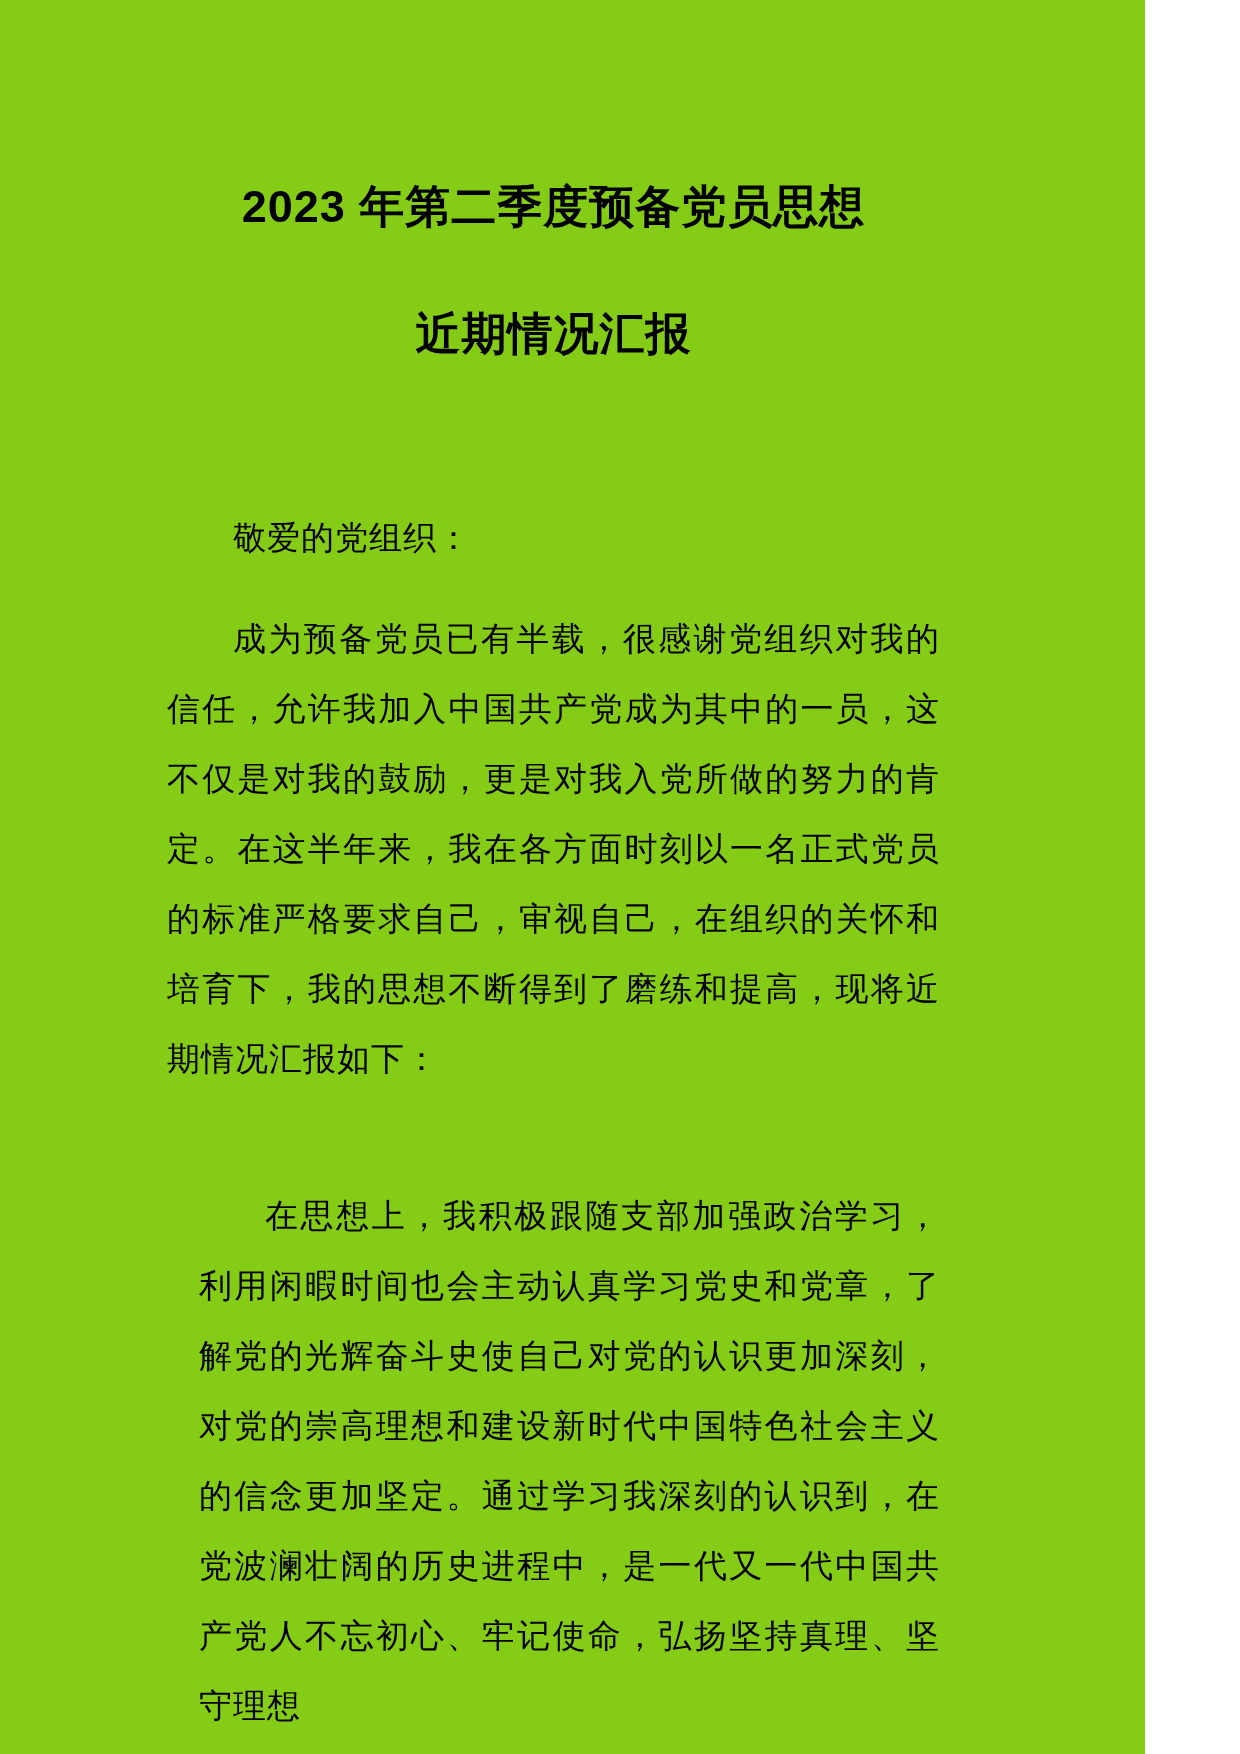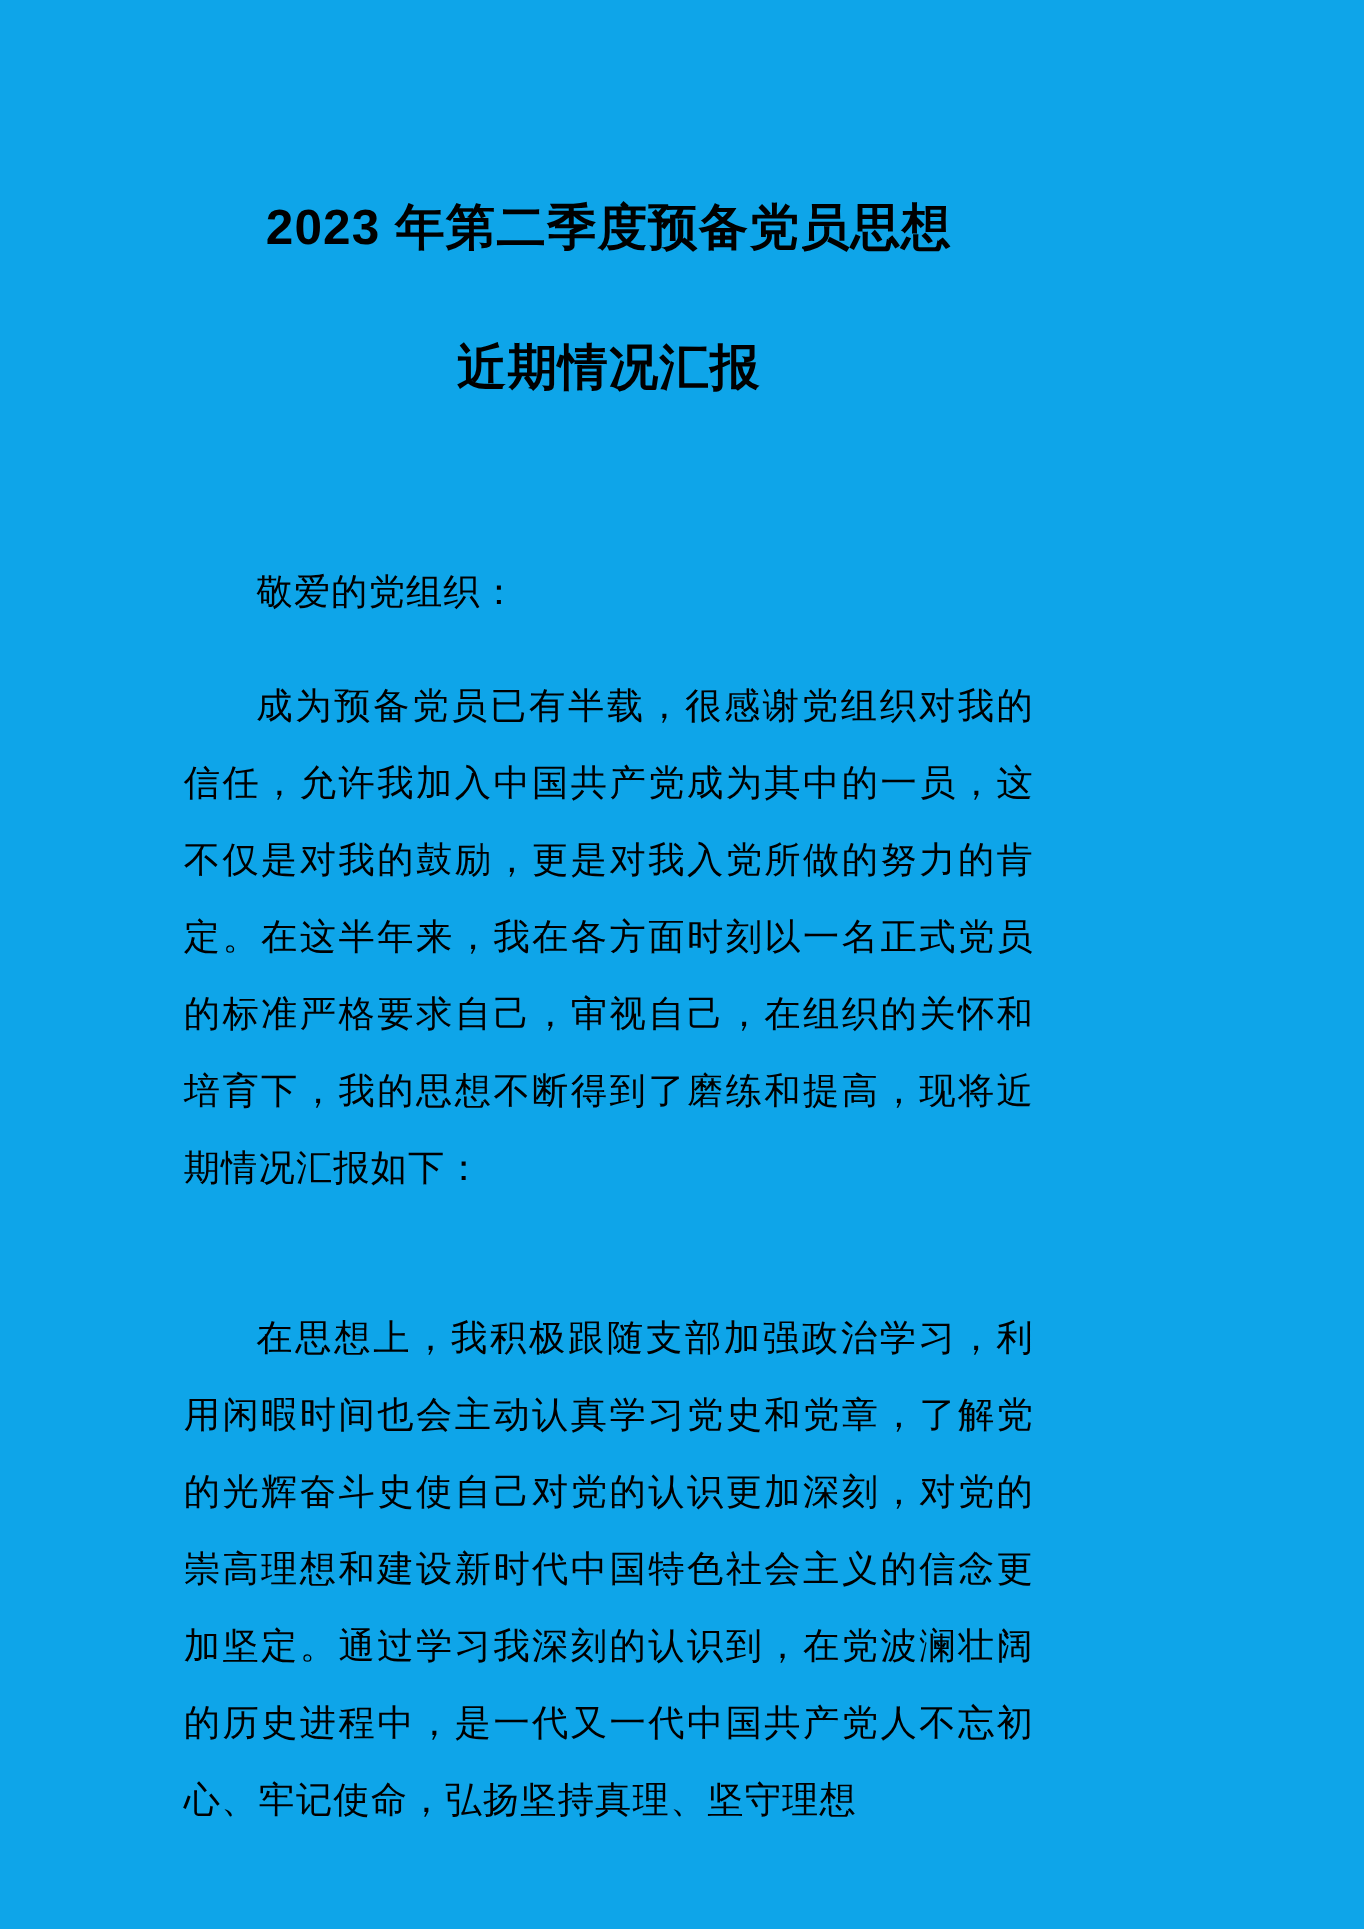--- a/index.html
+++ b/index.html
@@ -3,23 +3,23 @@
 <meta charset="utf-8">
 <style>
   * { margin: 0; padding: 0; box-sizing: border-box; }
 
   html, body {
     background: #ffffff;
   }
 
   .page {
     position: relative;
-    width: 1240px;
+    width: 1145px;
     height: 1754px;
-    background: #0ea5e9;
+    background: #84cc16;
     color: #000000;
     font-family: "Liberation Sans", sans-serif;
     overflow: hidden;
   }
 
   .content {
     position: absolute;
     left: 167px;
     top: 0;
     width: 773px;
@@ -43,22 +43,22 @@
     letter-spacing: 1px;
   }
 
   .salutation {
     margin-top: 140px;
     text-indent: 2em;
     text-align: left;
   }
 
   .para { text-indent: 2em; }
-  .para-1 { margin-top: 34px; }
-  .para-2 { margin-top: 84px; }
+  .para-1 { margin-top: 34px; font-family: Liberation Mono, monospace; }
+  .para-2 { margin-top: 84px; margin-left: 32px; }
 </style>
 </head>
 <body>
 
 <div class="page">
   <div class="content">
 
     <div class="doc-title title-line1">2023 年第二季度预备党员思想</div>
 
     <div class="doc-title title-line2">近期情况汇报</div>

